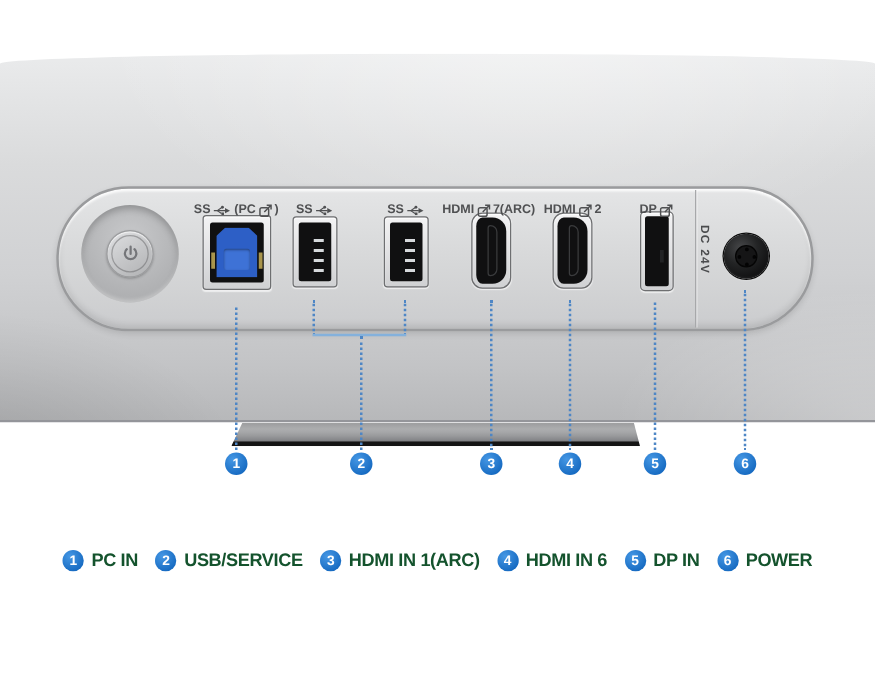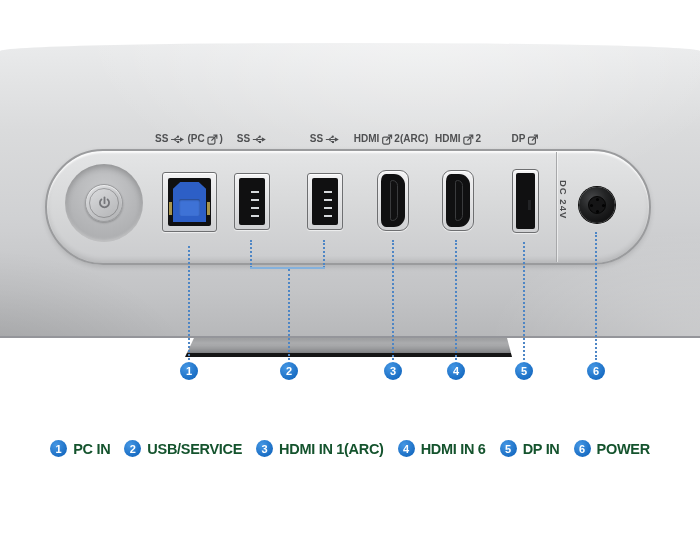--- a/index.html
+++ b/index.html
@@ -84,21 +84,21 @@
   .dc-jack{position:absolute;left:579px;top:187px;width:36px;height:36px;border-radius:50%;
     background:radial-gradient(circle at 38% 32%, #47484a 0%, #232425 40%, #0f0f10 78%);
     box-shadow:0 0 0 1px #0b0b0b, 0 1px 2px rgba(255,255,255,.5), inset 0 -1px 2px rgba(255,255,255,.06);}
   .dc-jack-inner{position:absolute;inset:9px;border-radius:50%;background:#151516;
     border:1px solid #050505;}
   .dc-notches{position:absolute;left:50%;top:50%;width:3px;height:3px;margin:-1.5px 0 0 -1.5px;
     border-radius:50%;
     box-shadow:0 -6px 0 #030303, 0 6px 0 #030303, -6px 0 0 #030303, 6px 0 0 #030303;}
 
   
-  .port-label{position:absolute;top:133px;transform:translateX(-50%);display:flex;
+  .port-label{position:absolute;top:162px;transform:translateX(-50%);display:flex;
     align-items:center;gap:2px;font-size:10px;font-weight:700;color:#4f5052;
     white-space:nowrap;line-height:12px;}
   .icon-svg{display:block;color:#4f5052;}
 
   
   .callout-line{position:absolute;width:0;border-left:2px dotted #4e86c5;}
   .line-1{left:188px;top:246px;height:114px;}
   .line-2a{left:250px;top:240px;height:28px;}
   .line-2b{left:323px;top:240px;height:28px;}
   .line-2c{left:288px;top:269px;height:91px;}
@@ -229,21 +229,21 @@
       <rect x="10.4" y="8.2" width="3" height="3" fill="currentColor"></rect>
     </svg>
   </div>
 
   <div class="port-label" style="left:391px;">
     <span>HDMI</span>
     <svg class="icon-svg" width="11" height="11" viewBox="0 0 12 12">
       <rect x="1" y="3.4" width="7.6" height="7.6" rx="1.6" stroke="currentColor" stroke-width="1.3" fill="none"></rect>
       <path d="M4.8 7.2 L10.4 1.6 M6.9 1.3 H10.7 V5.1" stroke="currentColor" stroke-width="1.3" fill="none"></path>
     </svg>
-    <span>2(ARC)</span>
+    <span>7(ARC)</span>
   </div>
 
   <div class="port-label" style="left:458px;">
     <span>HDMI</span>
     <svg class="icon-svg" width="11" height="11" viewBox="0 0 12 12">
       <rect x="1" y="3.4" width="7.6" height="7.6" rx="1.6" stroke="currentColor" stroke-width="1.3" fill="none"></rect>
       <path d="M4.8 7.2 L10.4 1.6 M6.9 1.3 H10.7 V5.1" stroke="currentColor" stroke-width="1.3" fill="none"></path>
     </svg>
     <span>2</span>
   </div>

